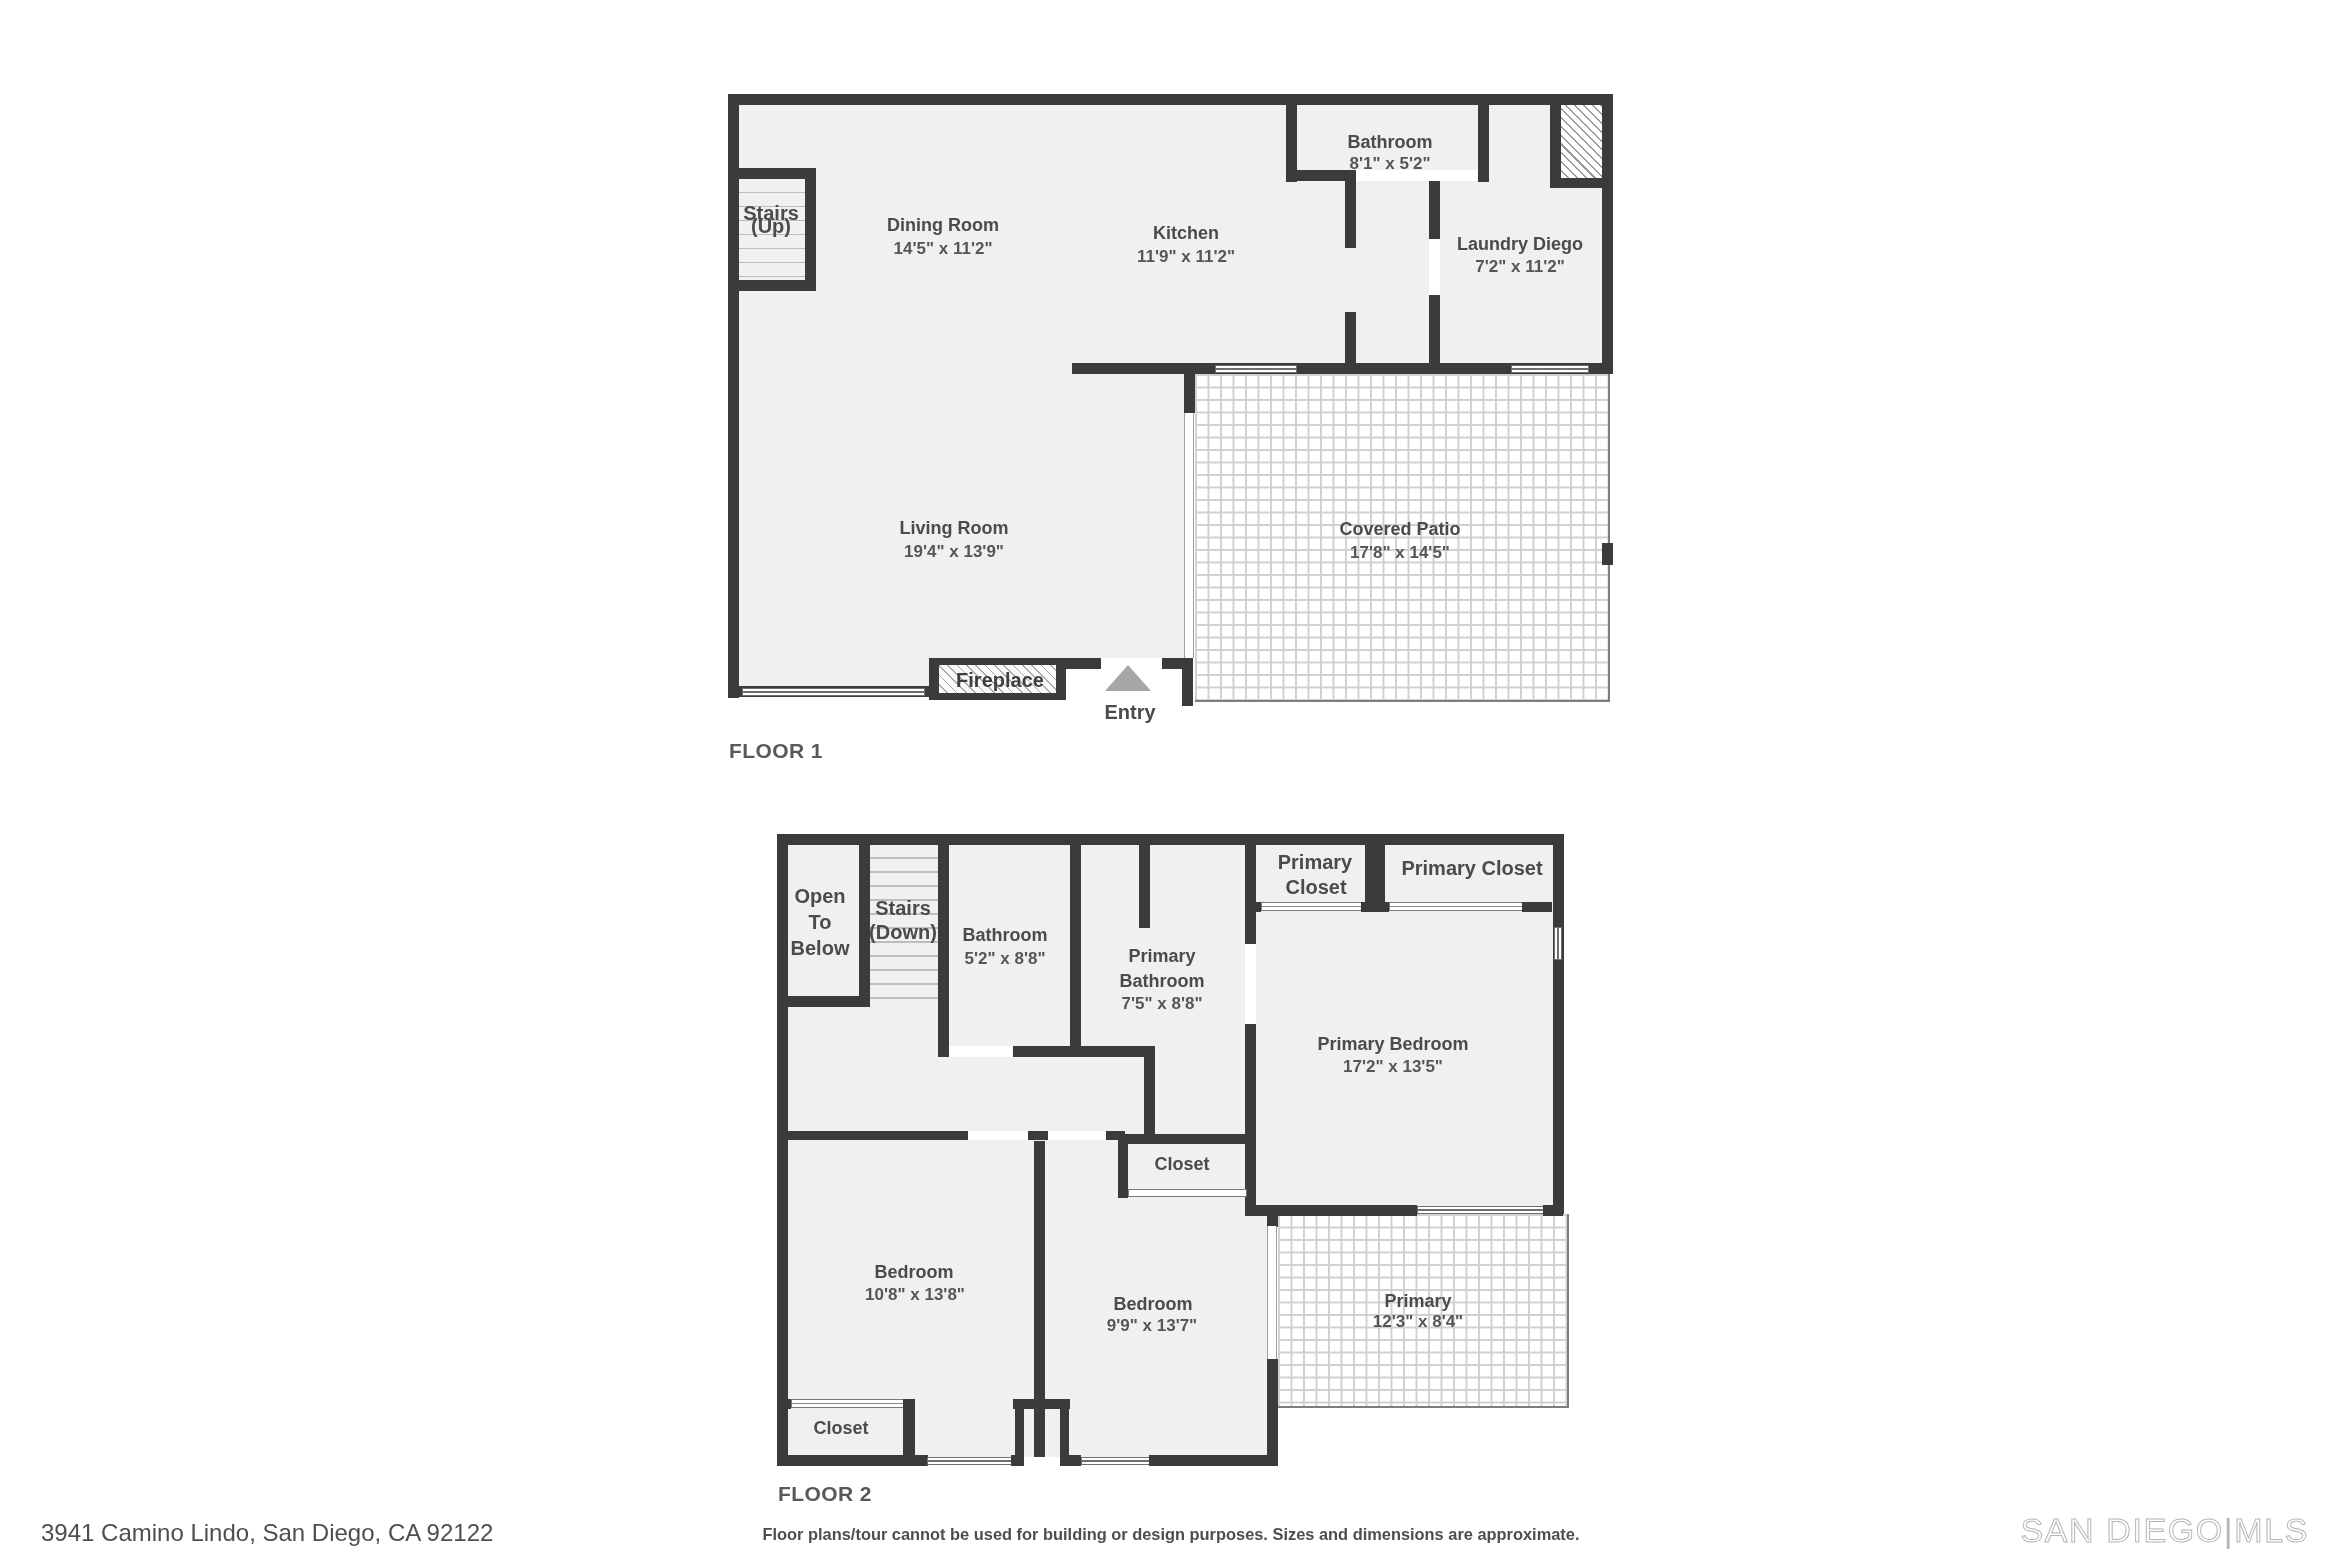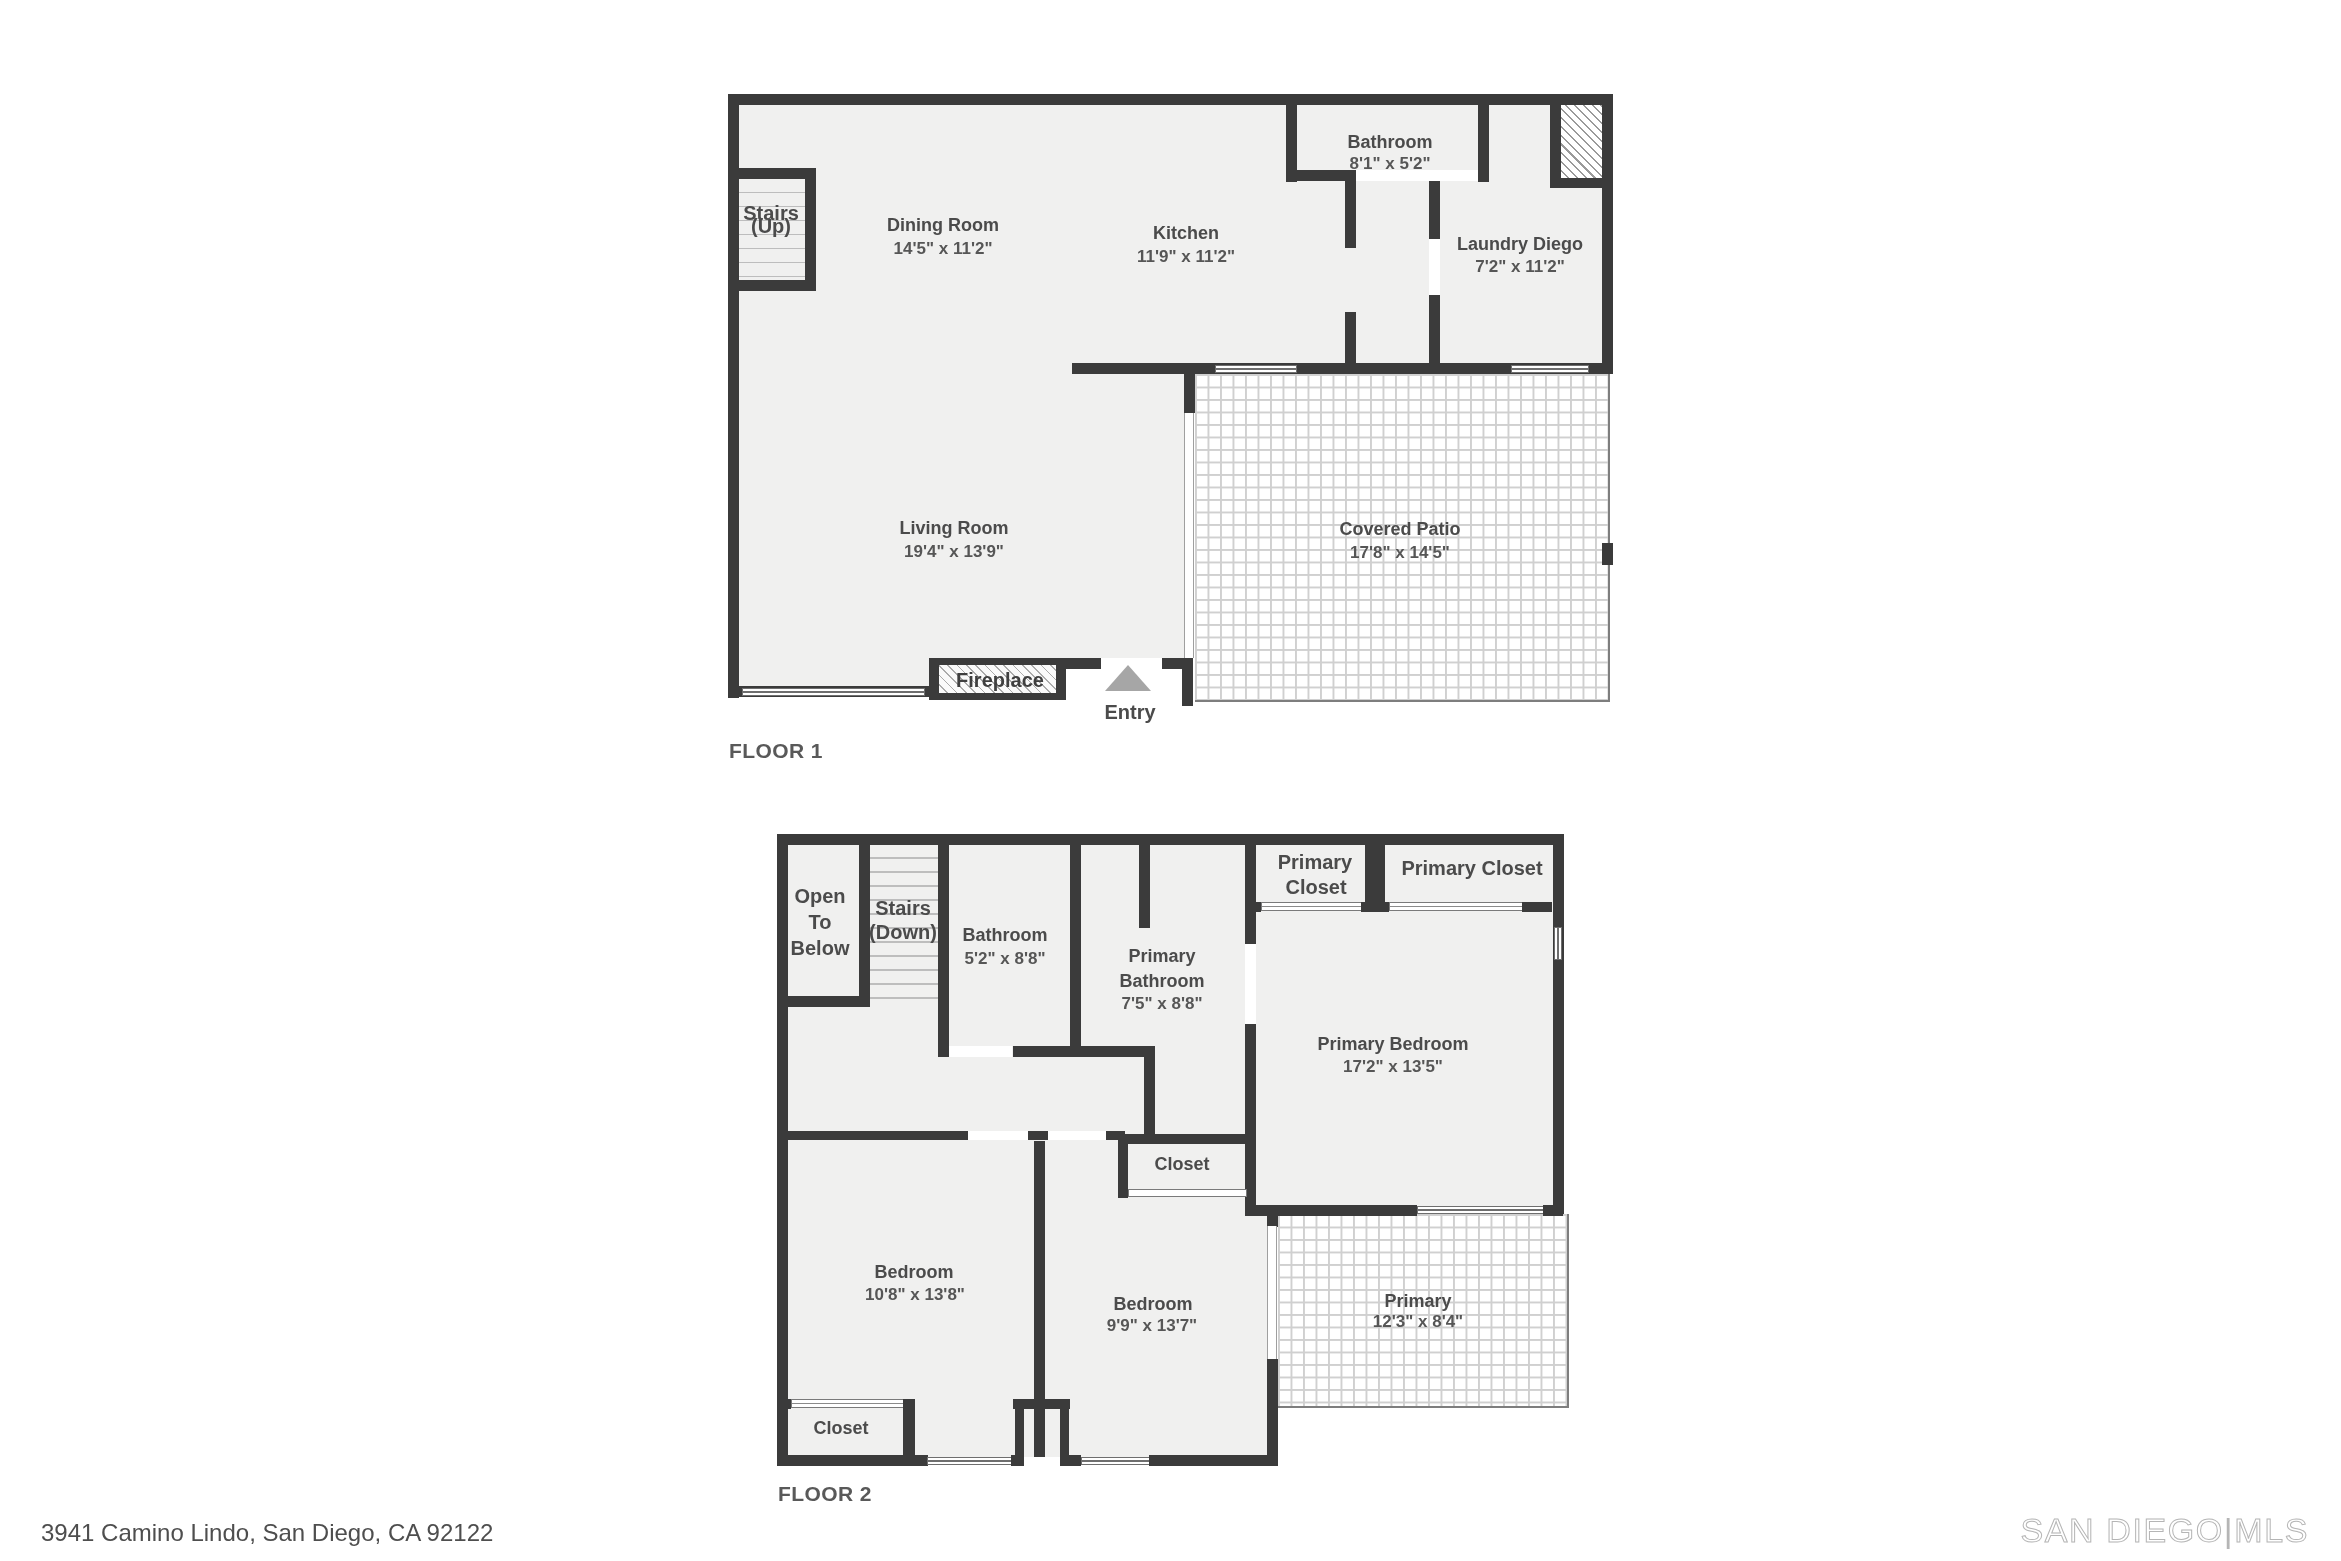--- a/index.html
+++ b/index.html
@@ -205,18 +205,19 @@
     <div class="rdims" style="left:915px;top:1294px;">10'8" x 13'8"</div>
     <div class="rname" style="left:1153px;top:1304px;">Bedroom</div>
     <div class="rdims" style="left:1152px;top:1325px;">9'9" x 13'7"</div>
     <div class="rname" style="left:1418px;top:1301px;">Primary</div>
     <div class="rdims" style="left:1418px;top:1321px;">12'3" x 8'4"</div>
     <div class="rname" style="left:841px;top:1428px;">Closet</div>
     <div class="floor-label" style="left:778px;top:1482px;">FLOOR 2</div>
   </div>
 
   <div class="address">3941 Camino Lindo, San Diego, CA 92122</div>
+  <div class="disclaimer">Floor plans/tour cannot be used for building or design purposes. Sizes and dimensions are approximate.</div>
   <div class="logo">
     <span>SAN DIEGO</span><span class="sep">|</span><span>MLS</span>
   </div>
 
 </div>
 
 
 </body></html>

